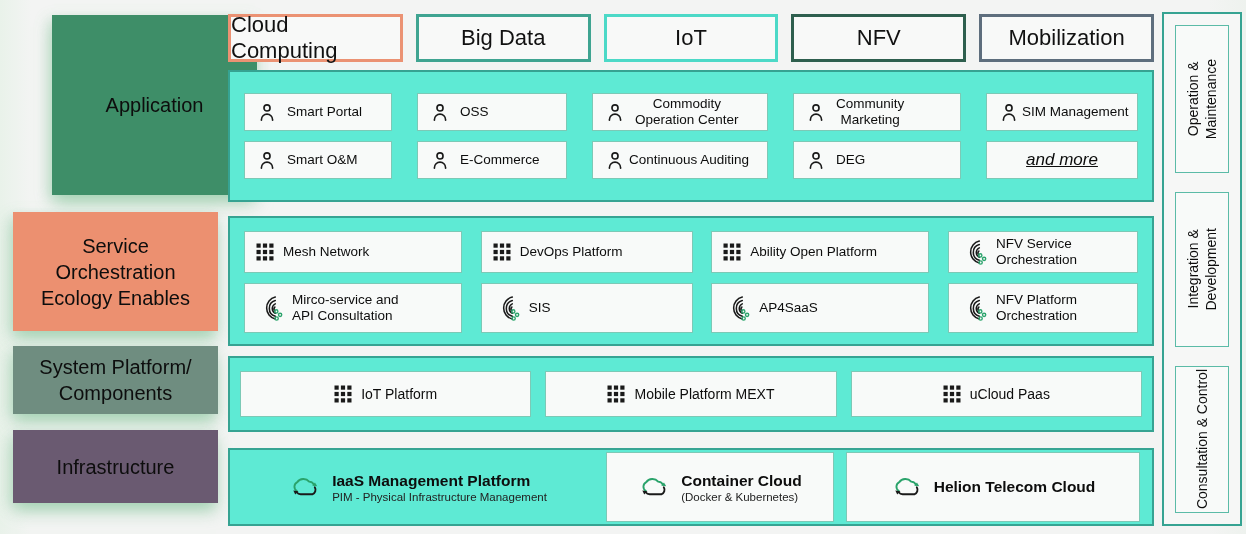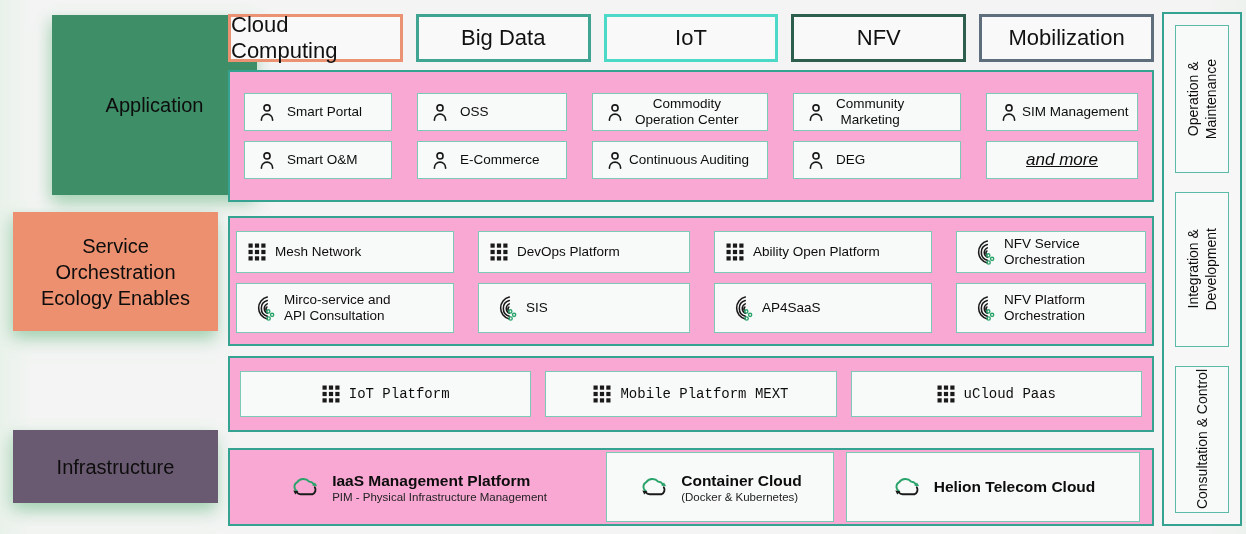--- a/index.html
+++ b/index.html
@@ -34,46 +34,46 @@
   }
   .pill-cloud{border-color:#eb9273;}
   .pill-bigdata{border-color:#3fa491;}
   .pill-iot{border-color:#4cd9c7;}
   .pill-nfv{border-color:#2e5f4e;}
   .pill-mob{border-color:#5e6e7d;}
 
   
   .container{
     position:absolute;left:228px;width:926px;
-    border:2px solid #36a392;background:#f9a8d4;box-sizing:border-box;
+    border:2px solid #36a392;background:#5eead4;box-sizing:border-box;
   }
   .c-app{top:70px;height:132px;display:grid;
     grid-template-columns:148px 150px 176px 168px 152px;
     grid-auto-rows:38px;row-gap:10px;justify-content:space-between;
     padding:22px 14px;align-content:center;}
   .c-svc{top:216px;height:130px;display:grid;
     grid-template-columns:218px 212px 218px 190px;
     grid-template-rows:42px 50px;row-gap:10px;justify-content:space-between;
-    padding:13px 6px;}
+    padding:13px 14px;}
   .c-sys{top:356px;height:76px;display:flex;gap:14px;padding:13px 10px;}
   .c-infra{top:448px;height:78px;display:flex;gap:12px;padding:2px 12px;align-items:stretch;}
 
   
   .cell{
     border:1.5px solid #7cc9b6;background:#f8faf9;
     display:flex;align-items:center;gap:9px;
     font-size:13.5px;box-sizing:border-box;padding:2px 8px;
     color:#0d0d0d;
   }
   .cell .lbl{white-space:pre-line;line-height:1.2;}
   .cell.start{justify-content:flex-start;padding-left:11px;}
   .cell.tcenter .lbl{text-align:center;}
   .more-cell{justify-content:center;}
   .more-cell .lbl{font-style:italic;text-decoration:underline;font-size:17px;font-weight:500;}
-  .sys-cell{flex:1;justify-content:center;font-size:14px;font-family:Liberation Mono, monospace;}
+  .sys-cell{flex:1;justify-content:center;font-size:14px;}
   .infra-cell{justify-content:center;gap:11px;}
   .infra-main{font-size:15.5px;font-weight:700;line-height:1.25;}
   .infra-sub{font-size:11.5px;font-weight:400;color:#222;}
   .infra-plain{border:none;background:transparent;width:352px;}
   .infra-box2{width:228px;}
   .infra-box3{flex:1;}
 
   
   .sidebar{
     position:absolute;left:1162px;top:12px;width:80px;height:514px;
@@ -138,20 +138,24 @@
   </svg>
 
   <div class="left-label ll-app">
     <span class="lbl">Application</span>
   </div>
   <div class="left-label ll-svc">
     <span class="lbl">Service
 Orchestration
 Ecology Enables</span>
   </div>
+  <div class="left-label ll-sys">
+    <span class="lbl">System Platform/
+Components</span>
+  </div>
   <div class="left-label ll-infra">
     <span class="lbl">Infrastructure</span>
   </div>
 
   <div class="pills">
     <div class="pill pill-cloud">
         <span>Cloud Computing</span>
       </div>
     <div class="pill pill-bigdata">
         <span>Big Data</span>

